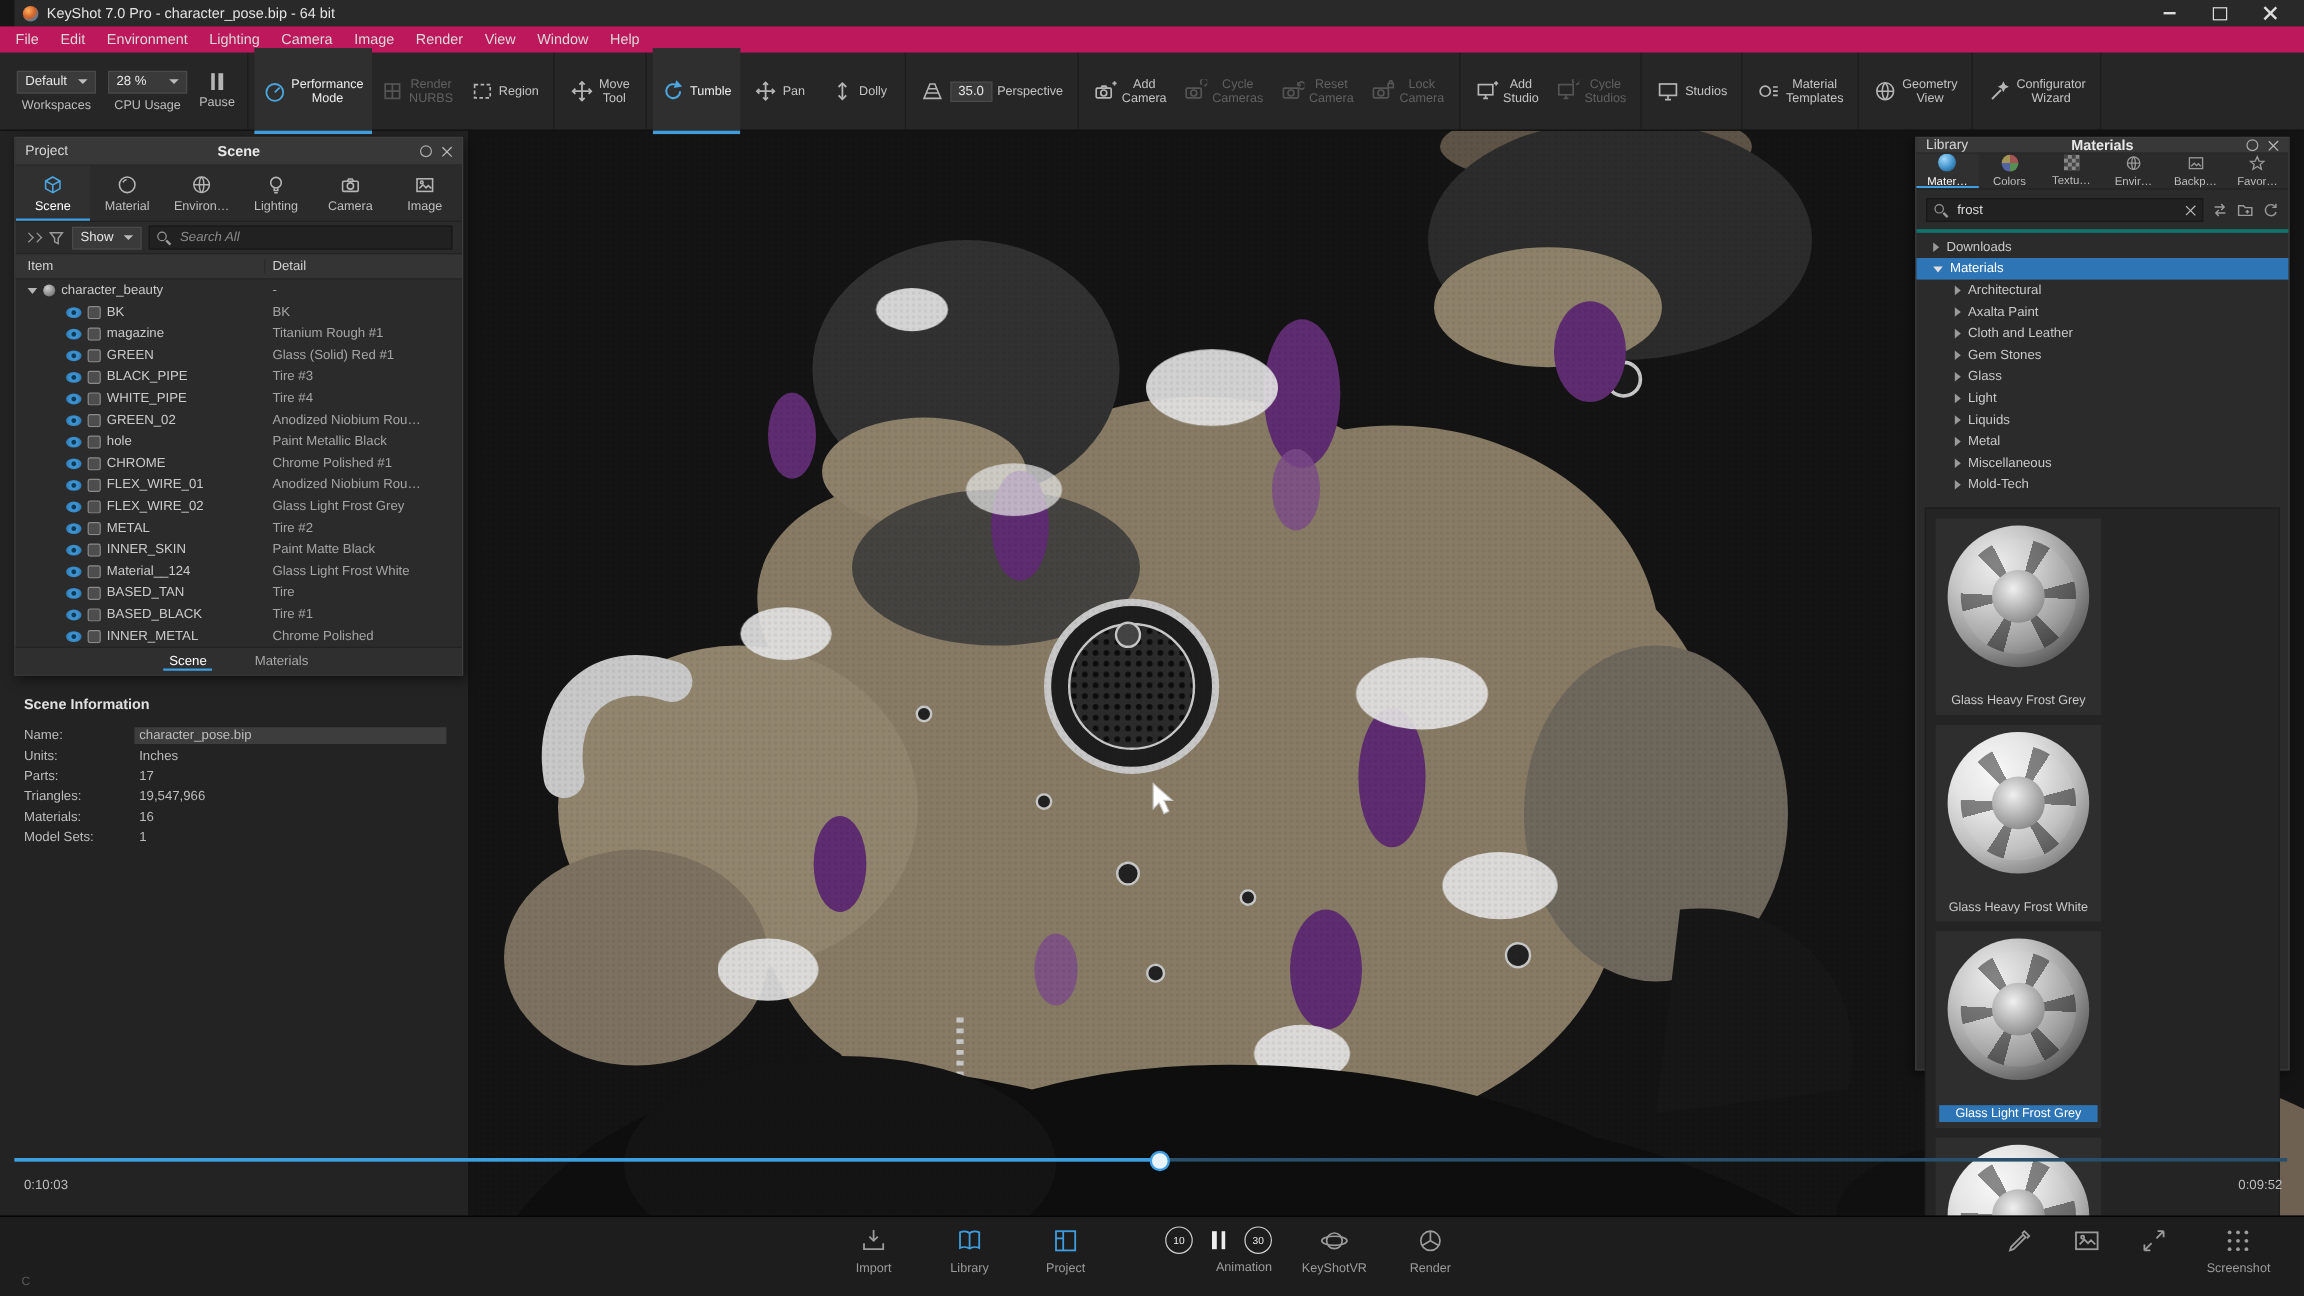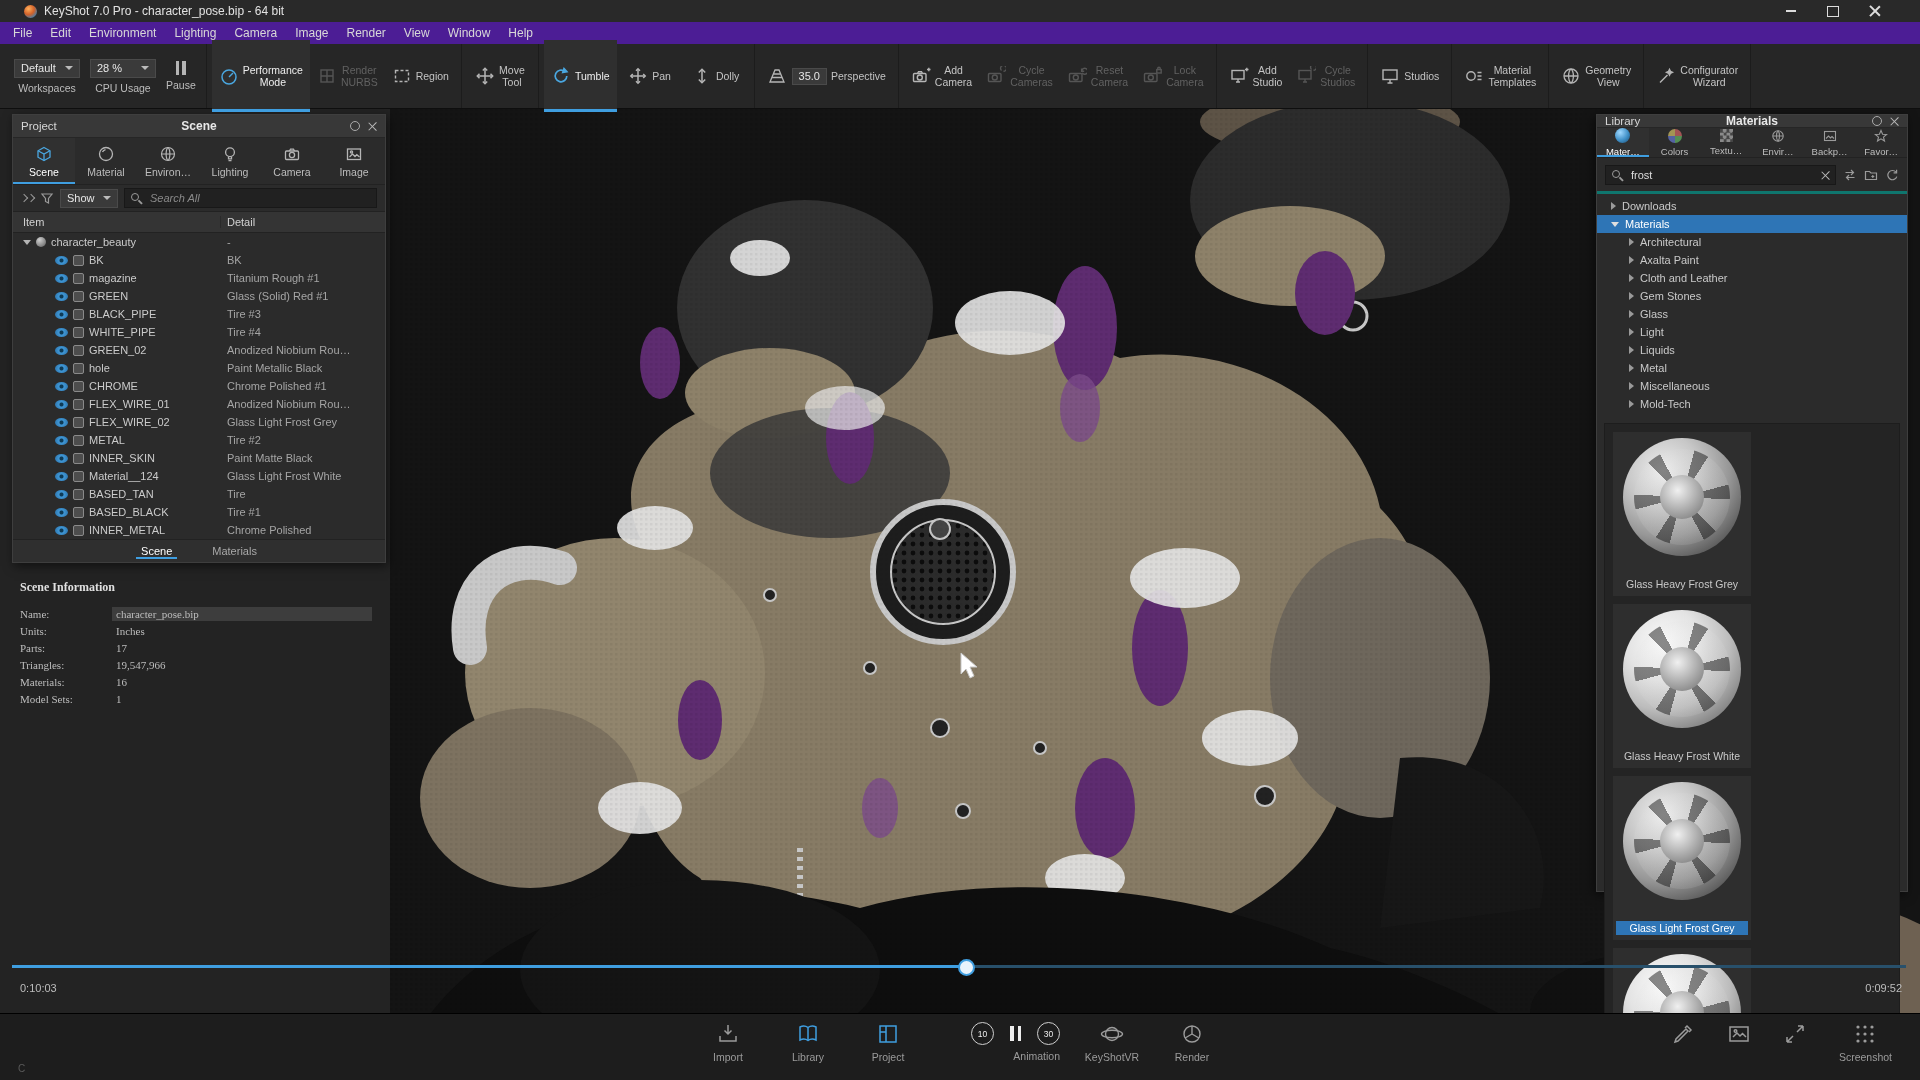--- a/index.html
+++ b/index.html
@@ -7,34 +7,34 @@
        font-family:"Liberation Sans",sans-serif;color:#c8c8c8;}
   svg{display:block;}
   .icon20{width:20px;height:20px;color:#b5b5b5;}
   .icon18{width:18px;height:18px;color:#b5b5b5;}
   .icon24{width:24px;height:24px;color:#9b9b9b;}
   .icon14{width:14px;height:14px;color:#9a9a9a;}
   svg [stroke]{stroke:currentColor;}
   svg [fill="currentColor"]{fill:currentColor;}
 
   
-  .titlebar{position:absolute;top:0;left:0;right:0;height:22px;background:#292929;border-bottom:1px solid #1b1b1b;
-            display:flex;align-items:center;padding:0 24px;font-size:12px;color:#e2e2e2;z-index:20;}
+  .titlebar{position:absolute;top:0;left:12px;right:0;height:22px;background:#292929;border-bottom:1px solid #1b1b1b;
+            display:flex;align-items:center;padding:0 7px;font-size:12px;color:#e2e2e2;z-index:20;}
   .app-logo{width:13px;height:13px;border-radius:50%;margin-right:7px;flex:none;
             background:radial-gradient(circle at 35% 30%, #ffb05c, #d2622a 45%, #3f7fae 80%, #1c3c55);}
   .win-controls{margin-left:auto;display:flex;}
   .winbtn{width:42px;height:22px;display:flex;align-items:center;justify-content:center;}
   .ic-min{width:10px;height:1.5px;background:#ddd;}
   .ic-max{width:10px;height:9px;border:1.5px solid #ddd;}
   .ic-x{position:relative;width:12px;height:12px;}
   .ic-x::before,.ic-x::after{content:"";position:absolute;left:5px;top:-1px;width:1.6px;height:14px;background:#ddd;}
   .ic-x::before{transform:rotate(45deg);} .ic-x::after{transform:rotate(-45deg);}
 
   
-  .menubar{position:absolute;top:22px;left:0;right:0;height:22px;background:#4c1d95;display:flex;align-items:center;
+  .menubar{position:absolute;top:22px;left:0;right:0;height:22px;background:#be185d;display:flex;align-items:center;
            padding:0 4px;font-size:12px;z-index:20;border-bottom:1px solid #151515;}
   .menu-item{padding:0 9px;color:#d8d8d8;}
 
   
   .toolbar{position:absolute;top:44px;left:0;right:0;height:64px;background:#262626;border-bottom:1px solid #0e0e0e;
            display:flex;align-items:stretch;padding:0 4px;z-index:20;}
   .tgroup{display:flex;align-items:center;padding:0 5px;border-right:1px solid #1c1c1c;}
   .tstack{display:flex;flex-direction:column;align-items:center;justify-content:center;gap:4px;padding:0 5px;
           font-size:10.5px;color:#bdbdbd;}
   .dropbox{display:flex;align-items:center;gap:7px;background:#3a3a3a;border:1px solid #4a4a4a;padding:1px 6px;
@@ -102,21 +102,21 @@
   .chip{width:9px;height:9px;border:1px solid #8a8a8a;border-radius:2px;background:#4d4d4d;flex:none;}
   .tw-caret{width:0;height:0;border-left:4px solid transparent;border-right:4px solid transparent;
             border-top:5px solid #b5b5b5;flex:none;}
   .model-ic{width:10px;height:10px;border-radius:50%;flex:none;
             background:radial-gradient(circle at 35% 30%, #cfcfcf, #8a8a8a 60%, #555);}
   .bottom-tabs{display:flex;justify-content:center;gap:30px;height:22px;align-items:center;background:#2f2f2f;
                border-top:1px solid #222;font-size:11px;color:#a8a8a8;}
   .btab{padding:2px 5px;}
   .btab.active{color:#fff;box-shadow:inset 0 -2px 0 #3f9ee0;}
 
-  .scene-info{position:absolute;left:20px;top:472px;width:352px;font-family:Liberation Serif, serif;
+  .scene-info{position:absolute;left:20px;top:472px;width:352px;font-family:Liberation Sans, sans-serif;
               font-size:11px;color:#bdbdbd;}
   .si-heading{font-weight:bold;font-size:12px;color:#e0e0e0;margin-bottom:10px;}
   .si-row{display:flex;height:17px;align-items:center;}
   .si-label{width:92px;flex:none;}
   .si-value{flex:1;padding:1px 4px;}
   .si-row.highlight .si-value{background:#3d3d3d;}
 
   
   .library-window{left:1596px;top:114px;width:310px;height:776px;position:absolute;background:#2b2b2b;
                   border:1px solid #3e3e3e;z-index:5;display:flex;flex-direction:column;box-shadow:-2px 3px 10px rgba(0,0,0,.55);}

